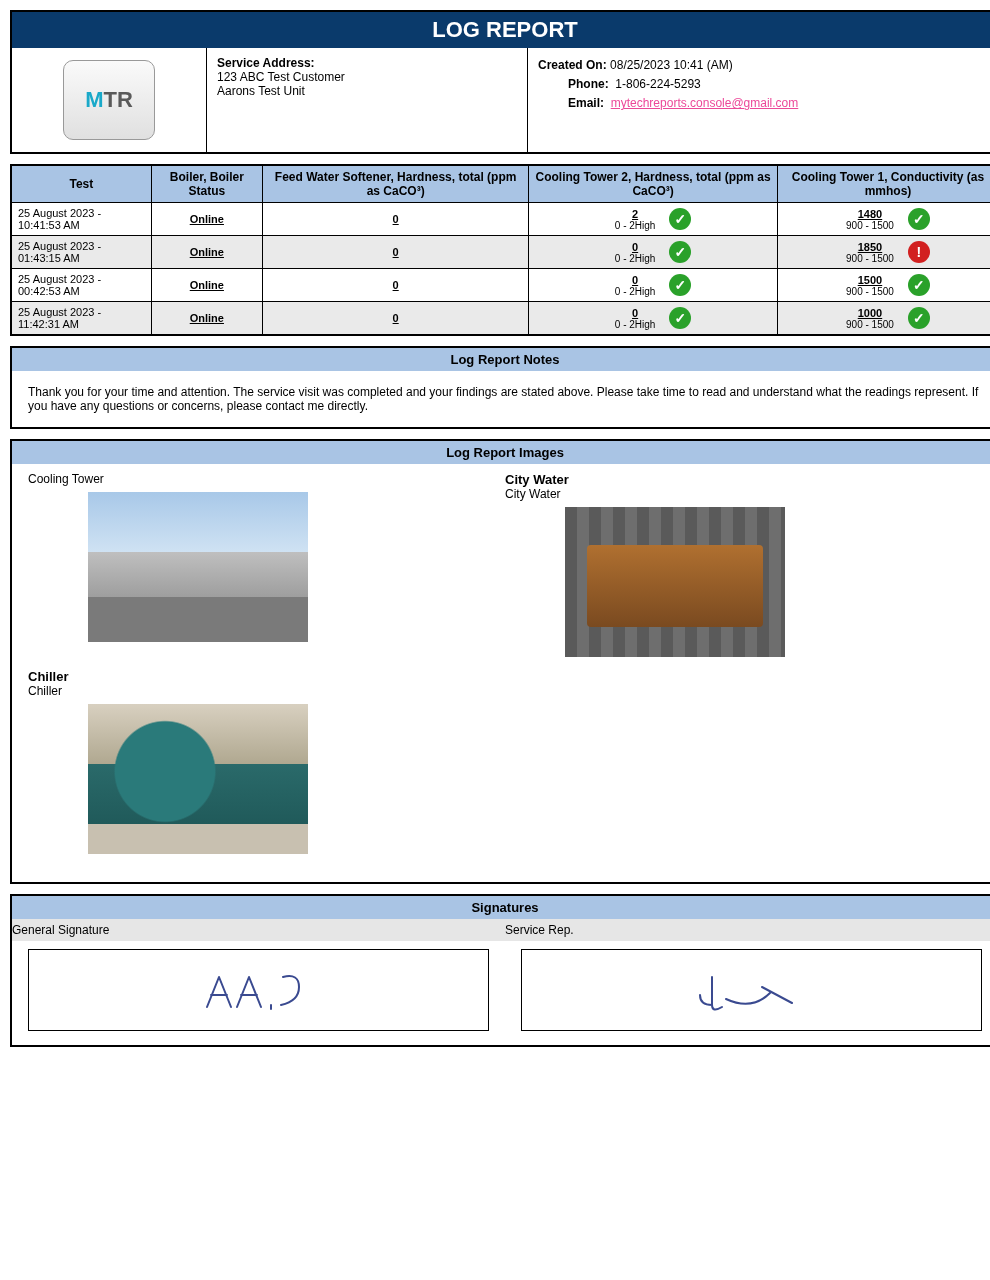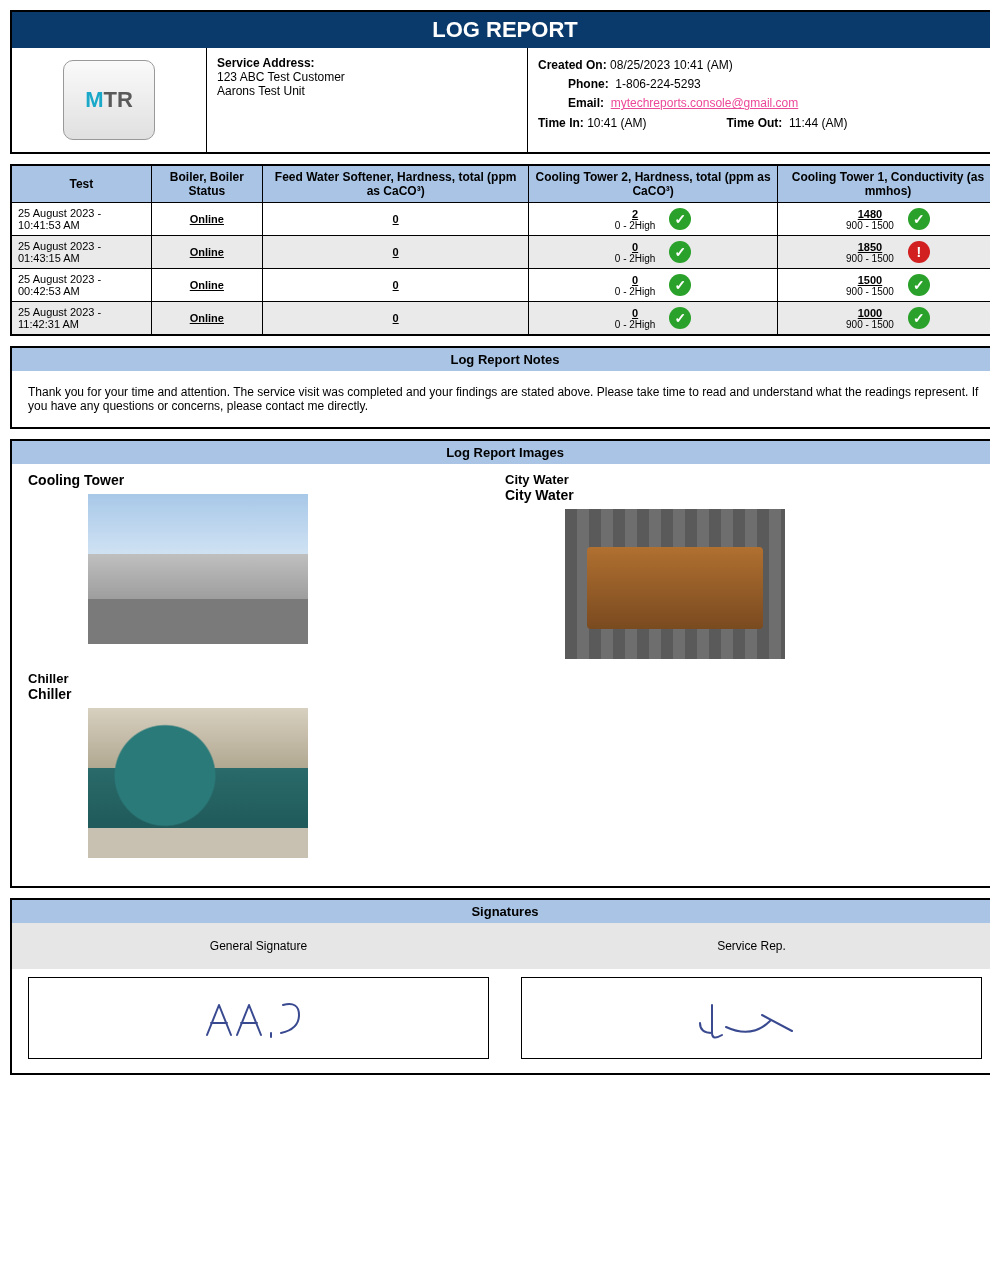--- a/index.html
+++ b/index.html
@@ -118,21 +118,21 @@
   .section-body { padding: 14px 16px; font-size: 12px; }
 
   
   .img-grid {
     display: flex;
     flex-wrap: wrap;
     padding: 8px 16px 16px 16px;
   }
   .img-col { width: 50%; margin-bottom: 12px; }
   .img-title { font-weight: bold; font-size: 13px; }
-  .img-sub { font-size: 14px; margin-bottom: 6px; font-weight: bold; }
+  .img-sub { font-size: 12px; margin-bottom: 6px; }
   .img-ph {
     width: 220px; height: 150px;
     margin-left: 60px;
     background: #888;
     display: block;
   }
   .ph-tower {
     background:
       linear-gradient(180deg,#a8c8e8 0%,#cfe2f3 40%,#bfbfbf 40%,#9e9e9e 70%,#7a7a7a 70%);
   }
@@ -156,22 +156,21 @@
   
   .sig-row { display: flex; }
   .sig-col {
     flex: 1;
     text-align: center;
   }
   .sig-label-row { display: flex; }
   .sig-label {
     flex: 1;
     background: #e6e6e6;
-    text-align: center;
-    padding: 16px 0;
+    padding: 4px 0;
     font-size: 12px;
   }
   .sig-box {
     border: 1px solid #000;
     height: 80px;
     margin: 8px 16px 14px 16px;
     display: flex;
     align-items: center;
     justify-content: center;
   }
@@ -205,30 +204,20 @@
         <span class="bold">Created On:</span>
         <span>08/25/2023 10:41 (AM)</span>
       </div>
       <div>
         <span class="bold meta-indent">Phone:</span>
         &nbsp;<span>1-806-224-5293</span>
       </div>
       <div>
         <span class="bold meta-indent">Email:</span>
         &nbsp;<a href="#" class="mail-link">mytechreports.console@gmail.com</a>
-      </div>
-      <div class="time-row">
-        <div>
-          <span class="bold">Time In:</span>
-          <span>10:41 (AM)</span>
-        </div>
-        <div>
-          <span class="bold">Time Out:</span>
-          &nbsp;<span>11:44 (AM)</span>
-        </div>
       </div>
     </div>
   </div>
 </div>
 
 <table class="data-table">
   <thead>
     <tr id="hdr-row">
         <th>Test</th>
         <th>Boiler, Boiler Status</th>

